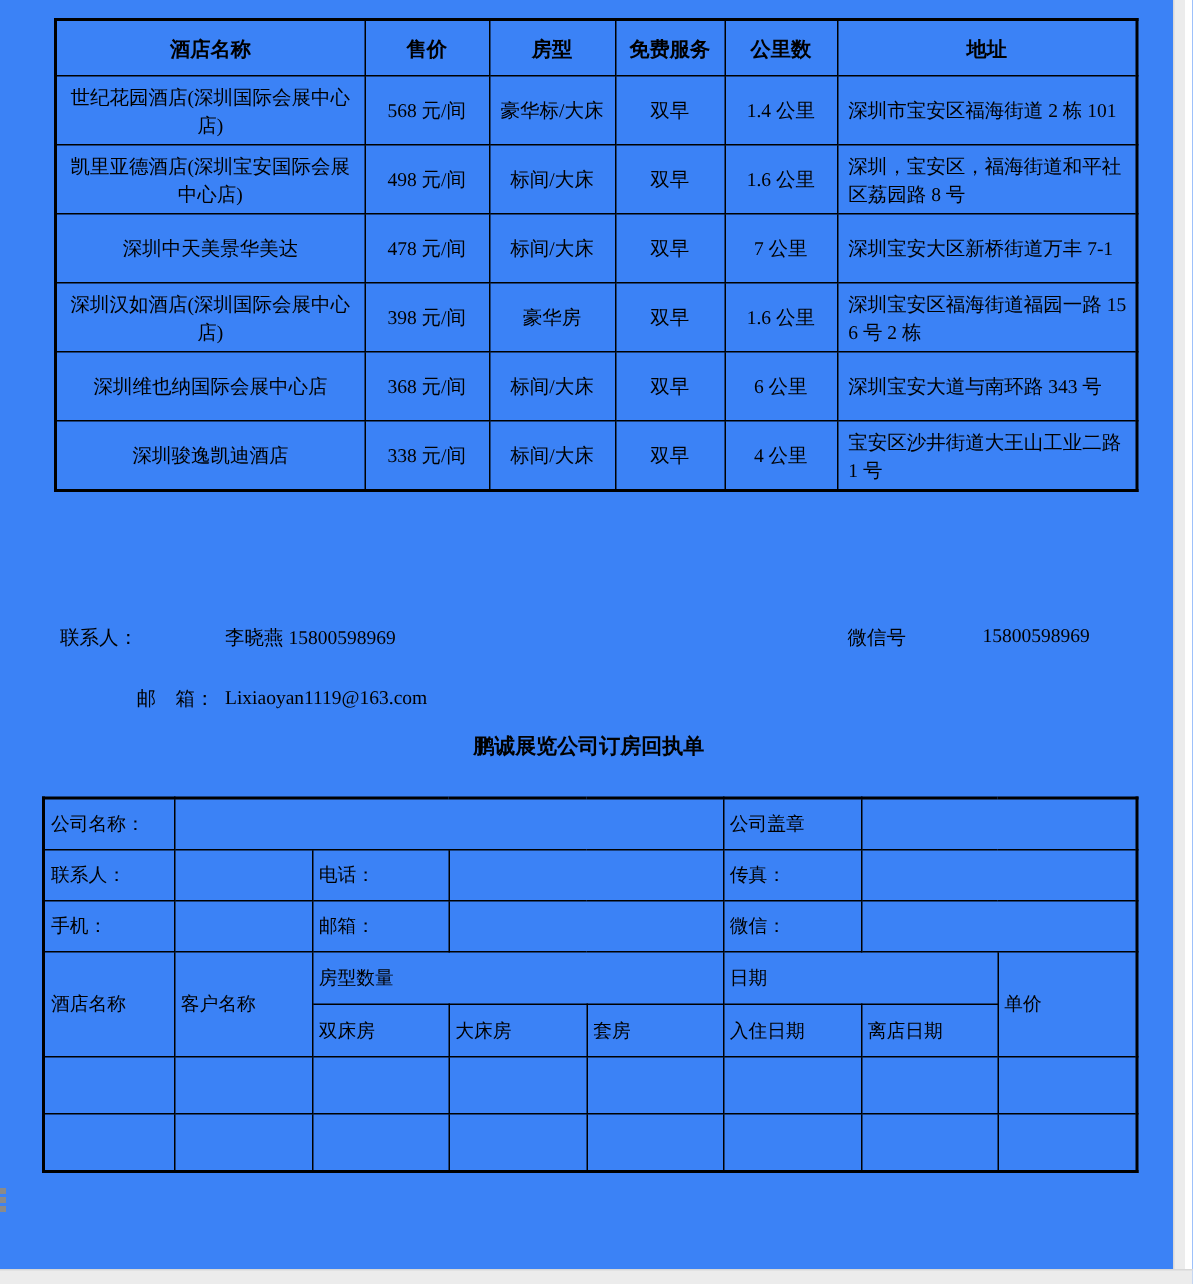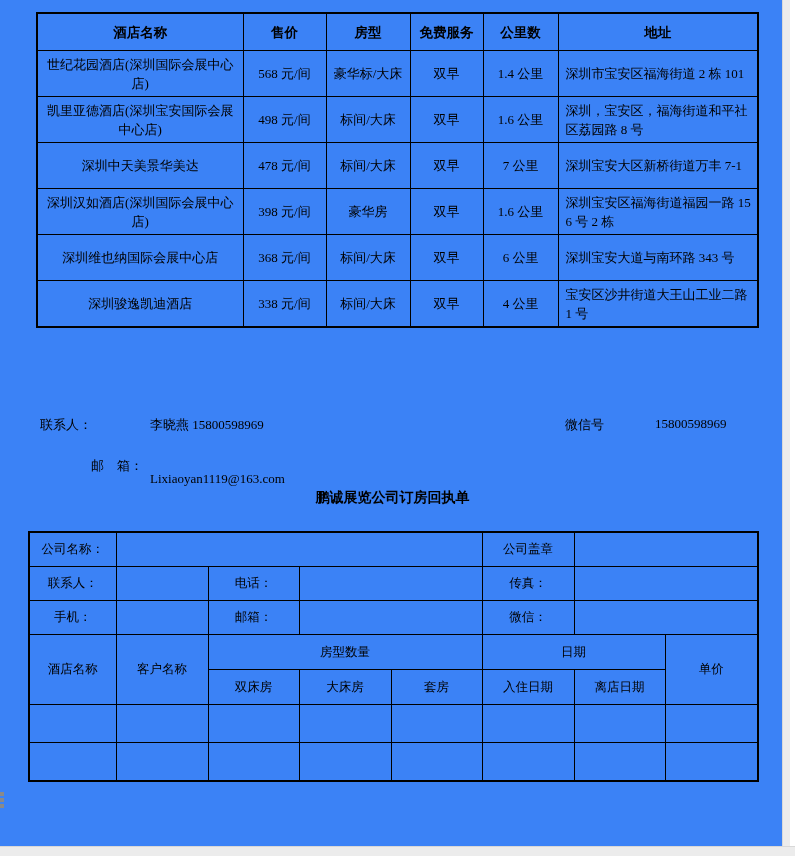--- a/index.html
+++ b/index.html
@@ -26,35 +26,35 @@
   .hotel-table td.addr{text-align:left;padding-left:7px;}
 
   
   .contact-block{position:absolute;left:0;top:408px;width:795px;height:75px;font-size:13px;}
   .contact-block span{position:absolute;white-space:nowrap;}
   .c-label{left:40px;top:8px;}
   .c-value{left:150px;top:8px;}
   .wx-label{left:565px;top:8px;}
   .wx-value{left:655px;top:8px;}
   .m-label{left:44px;top:49px;margin-left:47px;}
-  .m-value{left:150px;top:63px;}
+  .m-value{left:150px;top:49px;}
 
   
   .form-title{
     position:absolute;left:28px;top:489px;width:729px;margin:0;
     text-align:center;font-size:14px;font-weight:bold;
   }
 
   
   .form-table{
     position:absolute;left:28px;top:531px;width:729px;
     border:2px solid #000;font-size:12.5px;
   }
   .form-table td{
-    border:1px solid #000;text-align:center;vertical-align:middle;
+    border:1px solid #000;text-align:left;vertical-align:middle;
     padding:2px 4px;line-height:17px;overflow:hidden;
   }
   .form-table tr.r-small td{height:29px;}
   .form-table tr.r-head td{height:30px;}
   .form-table tr.r-empty td{height:33px;}
 
   
   .edge-right{
     position:absolute;right:0;top:0;width:7px;height:856px;
     background:#ececec;border-left:1px solid #d8d8d8;

